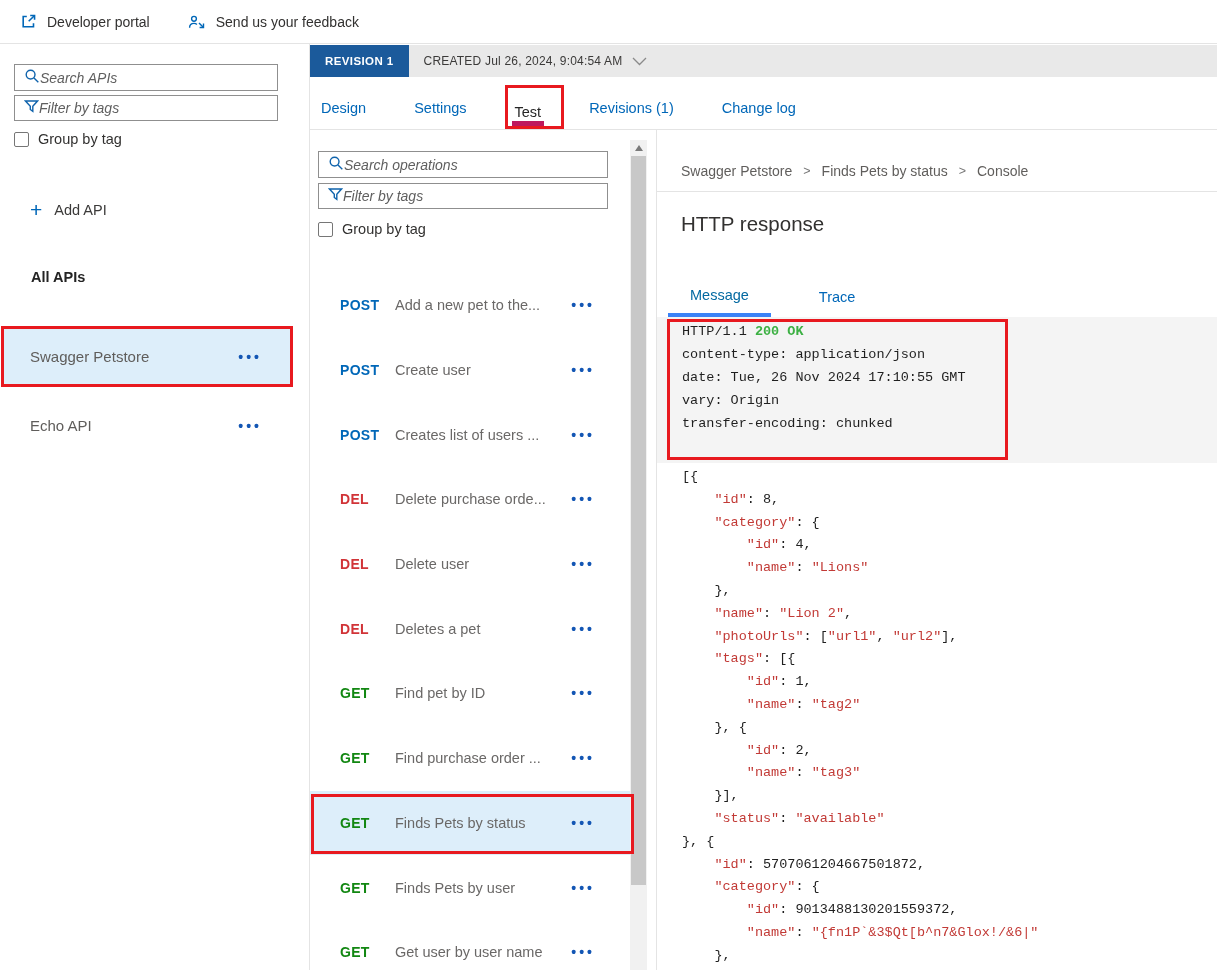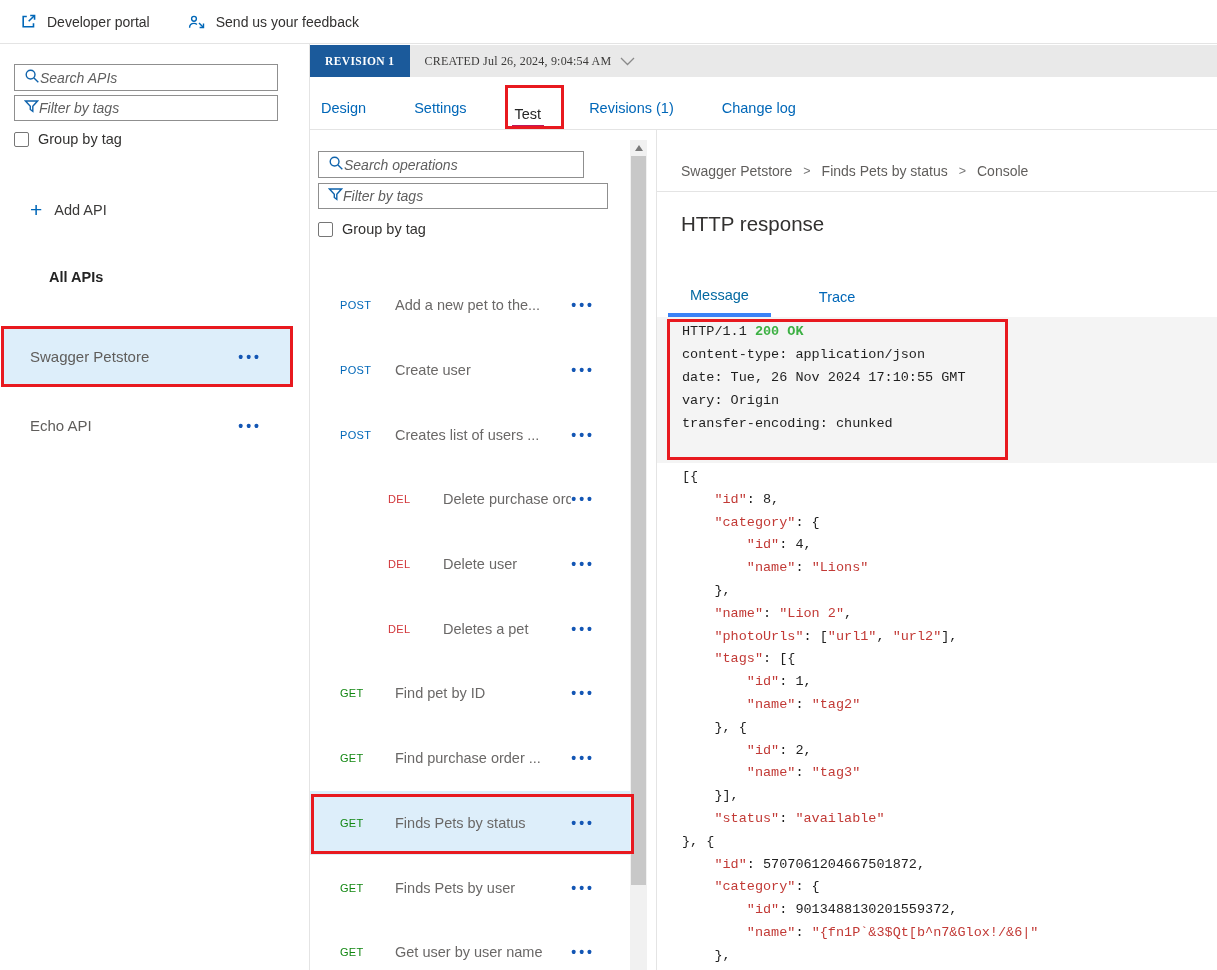--- a/index.html
+++ b/index.html
@@ -15,43 +15,43 @@
   .toplink svg { display:block; }
 
   
   .side-input { position:absolute; display:flex; align-items:center; border:1px solid #8f8f8f; background:#fff; padding:0 6px 0 9px; }
   .side-input input { border:none; outline:none; flex:1; font-family:"Liberation Sans",sans-serif; font-size:14px; color:#323130; background:transparent; min-width:0; }
   .side-input input::placeholder { font-style:italic; color:#5f5f5f; opacity:1; }
   .cb-row { position:absolute; display:flex; align-items:center; gap:9px; font-size:14.5px; color:#323130; cursor:pointer; }
   .cb { width:15px; height:15px; border:1px solid #767676; border-radius:2px; background:#fff; flex:none; }
   #add-api { position:absolute; left:30px; top:199px; display:flex; align-items:center; gap:12px; font-size:14.5px; color:#3b3a39; cursor:pointer; }
   #add-api .plus { color:#0067b8; font-size:21px; font-weight:400; line-height:1; }
-  #all-apis { position:absolute; left:49px; top:269px; font-size:14.5px; font-weight:700; color:#242424; }
+  #all-apis { position:absolute; left:31px; top:269px; font-size:14.5px; font-weight:700; color:#242424; }
   .api-row { position:absolute; left:2px; width:290px; display:flex; align-items:center; padding:0 30px 0 28px; cursor:pointer; }
   .api-row.sel { background:#ddeefa; }
   .api-name { flex:1; font-size:15px; color:#5f5d5b; }
   .dots { color:#1356b4; font-weight:700; font-size:14px; letter-spacing:3px; cursor:pointer; }
 
   
-  #revision-bar { position:absolute; left:310px; top:45px; right:0; height:32px; background:#e9e9e9; display:flex; align-items:center;font-family:Liberation Serif, serif; }
+  #revision-bar { position:absolute; left:310px; top:45px; right:0; height:32px; background:#e9e9e9; display:flex; align-items:center; }
   #revision-badge { height:100%; background:#1b5a9b; color:#fff; font-size:11.5px; font-weight:700; letter-spacing:.4px; display:flex; align-items:center; padding:0 15px; }
   #revision-created { margin-left:15px; font-size:12px; color:#3b3a39; letter-spacing:.2px; }
   #revision-chevron { margin-left:9px; display:flex; cursor:pointer; }
 
   
   #api-tabs { position:absolute; left:310px; top:86px; height:43px; display:flex; gap:42px; padding-left:8px; }
   .tab { height:100%; display:flex; align-items:center; font-size:14.5px; color:#0067b8; cursor:pointer; padding:0 3px;text-align:center; }
-  .tab.active { color:#262626; border-bottom:4px solid #be185d; padding-top:17px; }
+  .tab.active { color:#262626; border-bottom:8px solid #be185d; padding-top:17px; }
 
   
   #ops-list { position:absolute; left:310px; top:273px; width:321px; }
   .op-row { height:64.7px; display:flex; align-items:center; padding:0 36px 0 30px; cursor:pointer; }
   .op-row.sel { background:#ddeefa; }
-  .op-method { width:40px; margin-right:15px; font-size:11px; font-weight:400; letter-spacing:.3px; }
-  .m-post { color:#0067b8; } .m-del { color:#d13438;margin-left:48px; } .m-get { color:#128712; }
+  .op-method { width:40px; margin-right:15px; font-size:14px; font-weight:700; letter-spacing:.3px; }
+  .m-post { color:#0067b8; } .m-del { color:#d13438; } .m-get { color:#128712; }
   .op-name { flex:1; font-size:14.5px; color:#6a6867; white-space:nowrap; overflow:hidden; }
 
   
   #ops-scrollbar { position:absolute; left:630px; top:140px; width:17px; height:830px; background:#f1f1f1; }
   #ops-scroll-arrow { width:0; height:0; border-left:4.5px solid transparent; border-right:4.5px solid transparent; border-bottom:6px solid #7a7a7a; margin:5px auto 0; }
   #ops-scroll-thumb { position:absolute; left:1px; top:16px; width:15px; height:729px; background:#c8c8c8; }
 
   
   #breadcrumb { position:absolute; left:681px; top:150px; height:41px; display:flex; align-items:center; gap:11px; font-size:14px; color:#605e5c; }
   .bc-sep { color:#767676; font-size:12.5px; }
@@ -156,21 +156,21 @@
 
   <div id="api-tabs">
       <div class="tab">Design</div>
       <div class="tab">Settings</div>
       <div class="tab active">Test</div>
       <div class="tab">Revisions (1)</div>
       <div class="tab">Change log</div>
     </div>
   <div class="hline" style="left:310px; top:129px; width:907px;"></div>
 
-  <div class="side-input" style="left:318px; top:151px; width:266px; height:27px;">
+  <div class="side-input" style="left:318px; top:151px; width:290px; height:27px;">
     <span>
       <svg width="16" height="16" viewBox="0 0 16 16" fill="none" stroke="#0f63ac" stroke-width="1.4">
         <circle cx="6.6" cy="6.6" r="4.4"></circle>
           <path d="M10 10l4.3 4.3"></path>
       </svg>
     </span>
     <input placeholder="Search operations" style="">
   </div>
   <div class="side-input" style="left:318px; top:183px; width:290px; height:26px;">
     <span>

